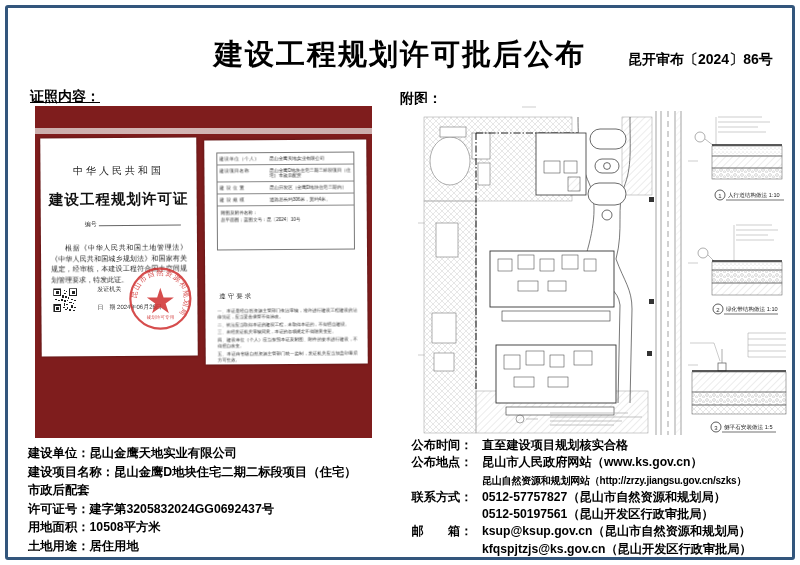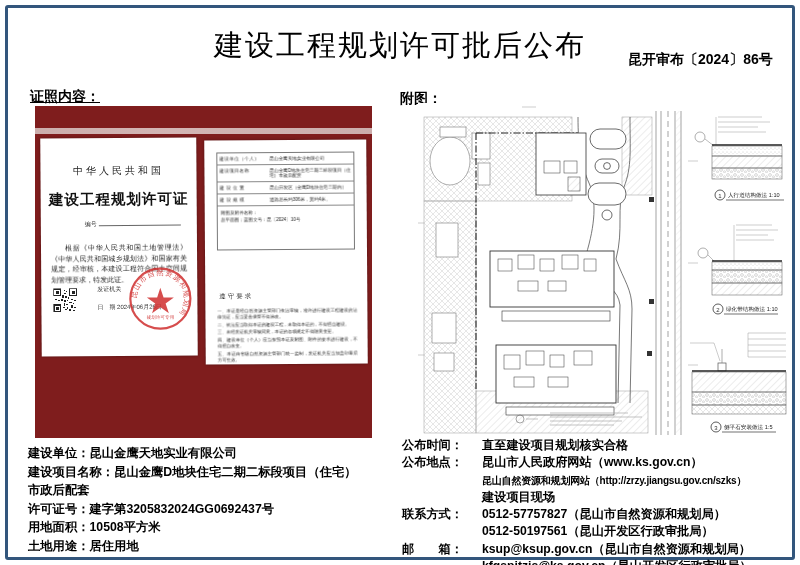--- a/index.html
+++ b/index.html
@@ -1,20 +1,20 @@
 <!DOCTYPE html>
 <html><head>
 <meta charset="utf-8">
 <style>
   html,body{margin:0;padding:0;}
   body{width:800px;height:565px;position:relative;background:#fff;
        font-family:"Liberation Sans","DejaVu Sans",sans-serif;color:#000;overflow:hidden;}
   .frame{position:absolute;inset:5px;border:3px solid #33567c;border-radius:3px;}
   .title{position:absolute;left:0;right:0;top:26px;text-align:center;
-         font-size:29px;font-weight:400;letter-spacing:2px;margin:0;}
+         font-size:29px;font-weight:700;letter-spacing:2px;margin:9px;}
   .doc-no{position:absolute;left:628px;top:51px;font-size:14px;font-weight:700;}
   .sec-label{position:absolute;font-size:14px;font-weight:700;}
   .sec-l{left:30px;top:88px;text-decoration:underline;}
   .sec-r{left:400px;top:90px;}
 
   
   .scan{position:absolute;left:35px;top:106px;width:337px;height:332px;background:#7f1d1d;}
   .scan:before{content:"";position:absolute;left:0;top:22px;right:0;height:6px;
                background:linear-gradient(90deg,#ececea,#f7f7f5 40%,#ececea);opacity:.7;}
   .pg{position:absolute;background:#fff;box-shadow:0 0 3px rgba(0,0,0,.4);transform:rotate(-0.4deg);}
@@ -39,21 +39,21 @@
   .rules-title{position:absolute;left:14px;top:152px;font-size:6.5px;letter-spacing:2px;color:#333;}
   .rules{position:absolute;left:12px;top:168px;right:10px;filter:blur(.25px);}
   .rule{font-size:4.4px;line-height:5.8px;margin-bottom:2px;color:#222;text-align:justify;}
 
   .plan{position:absolute;left:418px;top:103px;width:372px;height:338px;background:#fff;}
 
   .info{position:absolute;font-weight:700;color:#000;}
   .info-l{left:28px;top:444px;font-size:12.3px;line-height:18.6px;}
   .info-l .row{white-space:nowrap;}
   .info-r{left:402px;top:437px;font-size:12.2px;line-height:17.3px;white-space:nowrap;}
-  .lab2{display:inline-block;width:80px;}
+  .lab2{display:inline-block;width:80px;text-align:center;}
   .tight .val{font-size:10px;letter-spacing:-.2px;}
 
   svg text{font-family:"Liberation Sans","DejaVu Sans",sans-serif;}
 </style>
 </head>
 <body>
 
 <div class="frame"></div>
 
 <h1 class="title">建设工程规划许可批后公布</h1>
@@ -354,18 +354,17 @@
   <div class="row"><span class="lab"></span><span>市政后配套</span></div>
   <div class="row"><span class="lab">许可证号：</span><span>建字第3205832024GG0692437号</span></div>
   <div class="row"><span class="lab">用地面积：</span><span>10508平方米</span></div>
   <div class="row"><span class="lab">土地用途：</span><span>居住用地</span></div>
 </div>
 
 <div class="info info-r">
   <div class="row"><span class="lab2">公布时间：</span><span class="val">直至建设项目规划核实合格</span></div>
   <div class="row"><span class="lab2">公布地点：</span><span class="val">昆山市人民政府网站（www.ks.gov.cn）</span></div>
   <div class="row tight"><span class="lab2"></span><span class="val">昆山自然资源和规划网站（http://zrzy.jiangsu.gov.cn/szks）</span></div>
-  <div class="row"><span class="lab2"></span><span class="val">建设项目现场</span></div>
   <div class="row"><span class="lab2">联系方式：</span><span class="val">0512-57757827（昆山市自然资源和规划局）</span></div>
   <div class="row"><span class="lab2"></span><span class="val">0512-50197561（昆山开发区行政审批局）</span></div>
   <div class="row"><span class="lab2">邮　　箱：</span><span class="val">ksup@ksup.gov.cn（昆山市自然资源和规划局）</span></div>
   <div class="row"><span class="lab2"></span><span class="val">kfqspjtzjs@ks.gov.cn（昆山开发区行政审批局）</span></div>
 </div>
 
 </body></html>

